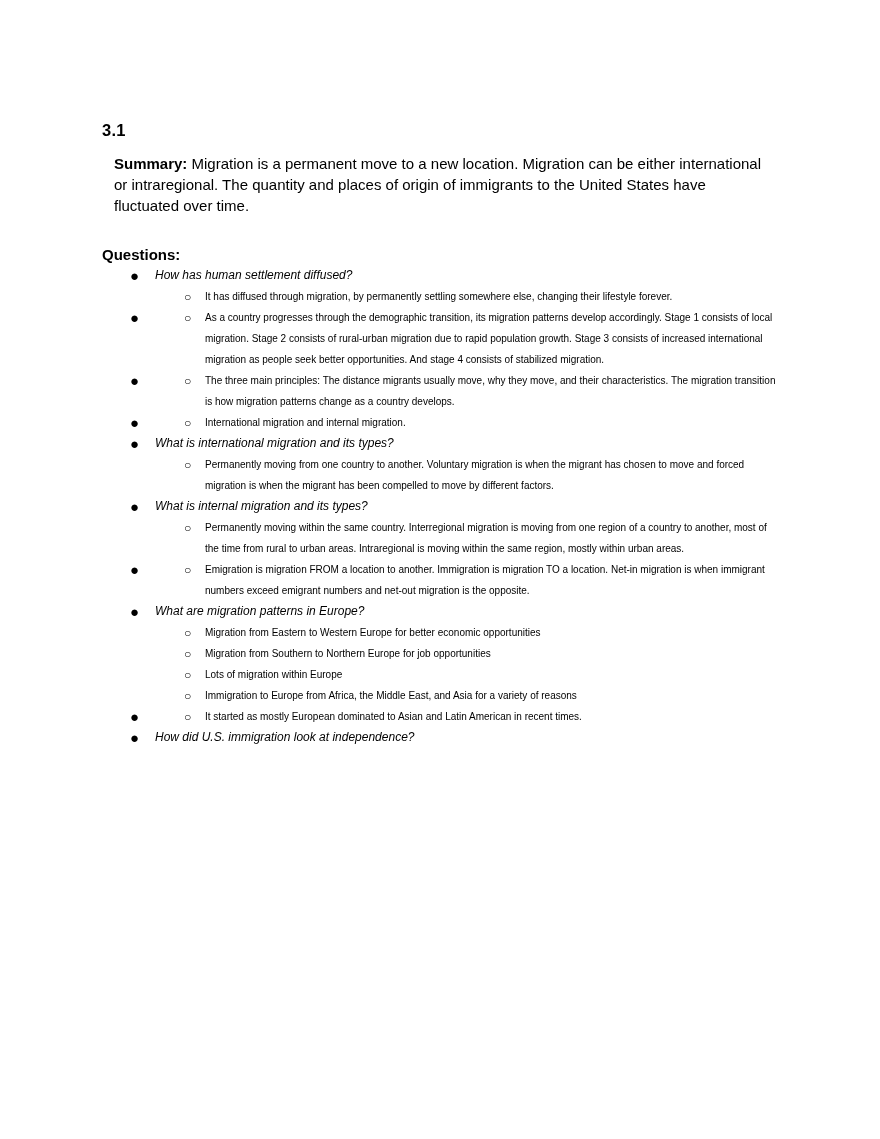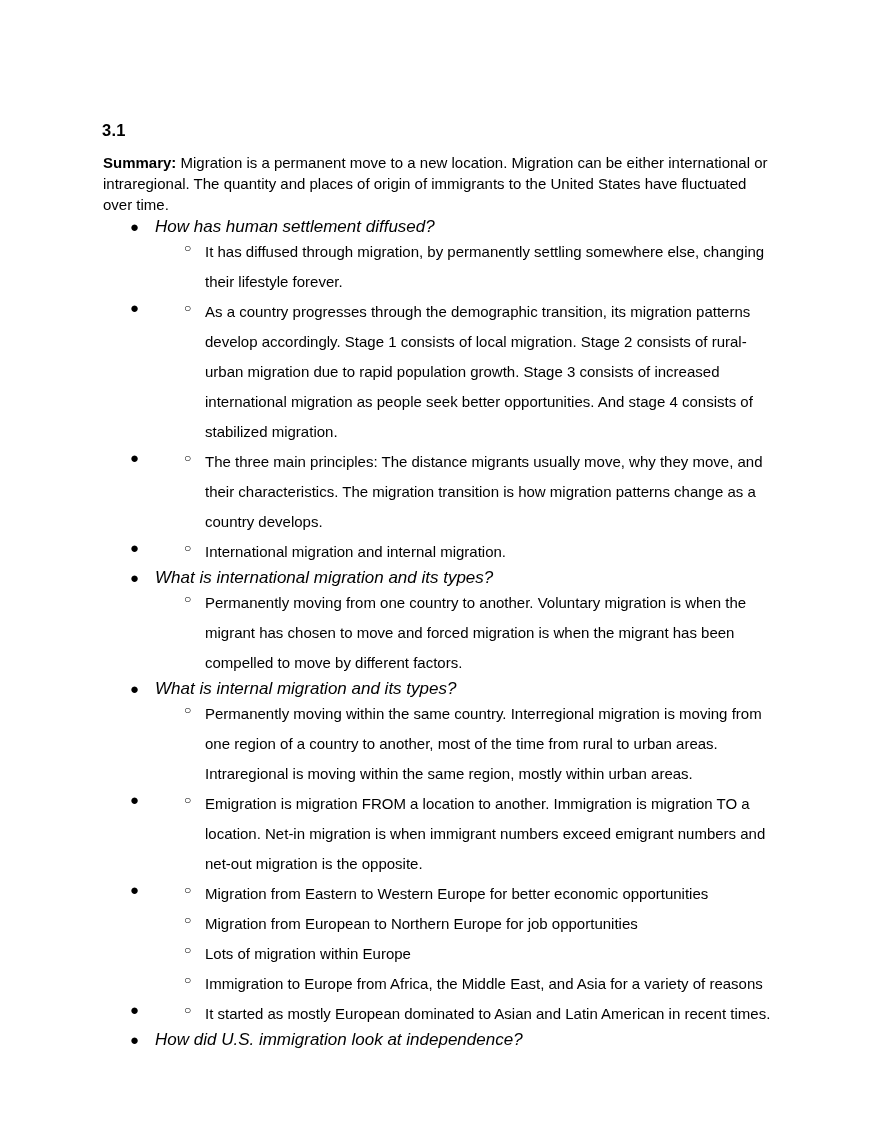--- a/index.html
+++ b/index.html
@@ -32,21 +32,21 @@
     font-size: 16.5px;
     font-weight: bold;
     line-height: 21px;
     margin: 0 0 11px 0;
     letter-spacing: 0.2px;
   }
 
   .summary-para {
     font-size: 15px;
     line-height: 21px;
-    margin: 1px;
+    margin: 12px;
     text-align: left;
   }
   .summary-para .lead {
     font-weight: bold;
   }
 
   .questions-heading {
     font-size: 15px;
     font-weight: bold;
     line-height: 21px;
@@ -66,21 +66,21 @@
   ul.lvl1 > li.q-item > .bullet-disc {
     position: absolute;
     left: 28px;
     top: 0;
     width: 14px;
     font-size: 15px;
     line-height: 21px;
     text-align: left;
   }
   .q-text {
-    font-size: 17px;
+    font-size: 12px;
     font-style: italic;
     line-height: 21px;
     display: block;
   }
 
   ul.lvl2 {
     list-style: none;
     margin: 0;
     padding: 0;
   }
@@ -92,35 +92,36 @@
   ul.lvl2 > li.a-item > .bullet-circle {
     position: absolute;
     left: 29px;
     top: 0;
     width: 14px;
     font-size: 12px;
     line-height: 22px;
     text-align: left;
   }
   .a-text {
-    font-size: 15px;
-    line-height: 30px;
+    font-size: 10px;
+    line-height: 21px;
     display: block;
   }
 </style>
 </head>
 <body>
 
 <div class="page">
   <div class="content">
 
     <div class="section-number">3.1</div>
 
     <p class="summary-para"><span class="lead">Summary:</span><span> Migration is a permanent move to a new location. Migration can be either international or intraregional. The quantity and places of origin of immigrants to the United States have fluctuated over time.</span></p>
 
+    <div class="questions-heading">Questions:</div>
 
     <ul class="lvl1" id="questions-list">
         <li class="q-item">
           <span class="bullet-disc">●</span>
           <span class="q-text">How has human settlement diffused?</span>
           <ul class="lvl2">
             <li class="a-item">
               <span class="bullet-circle">○</span>
               <span class="a-text">It has diffused through migration, by permanently settling somewhere else, changing their lifestyle forever.</span>
             </li>
@@ -177,28 +178,29 @@
           <span class="bullet-disc">●</span>
           <ul class="lvl2">
             <li class="a-item">
               <span class="bullet-circle">○</span>
               <span class="a-text">Emigration is migration FROM a location to another. Immigration is migration TO a location. Net-in migration is when immigrant numbers exceed emigrant numbers and net-out migration is the opposite.</span>
             </li>
           </ul>
         </li>
         <li class="q-item">
           <span class="bullet-disc">●</span>
+          <span class="q-text">What are migration patterns in Europe?</span>
           <ul class="lvl2">
             <li class="a-item">
               <span class="bullet-circle">○</span>
               <span class="a-text">Migration from Eastern to Western Europe for better economic opportunities</span>
             </li>
             <li class="a-item">
               <span class="bullet-circle">○</span>
-              <span class="a-text">Migration from European to Northern Europe for job opportunities</span>
+              <span class="a-text">Migration from Southern to Northern Europe for job opportunities</span>
             </li>
             <li class="a-item">
               <span class="bullet-circle">○</span>
               <span class="a-text">Lots of migration within Europe</span>
             </li>
             <li class="a-item">
               <span class="bullet-circle">○</span>
               <span class="a-text">Immigration to Europe from Africa, the Middle East, and Asia for a variety of reasons</span>
             </li>
           </ul>

